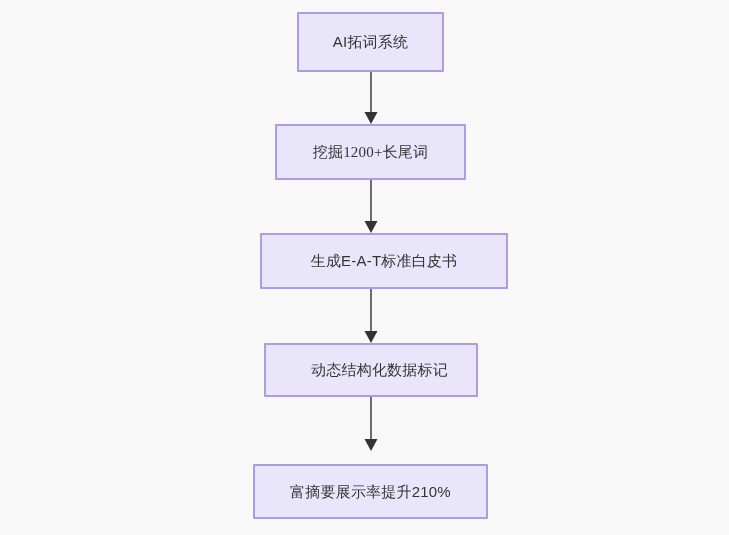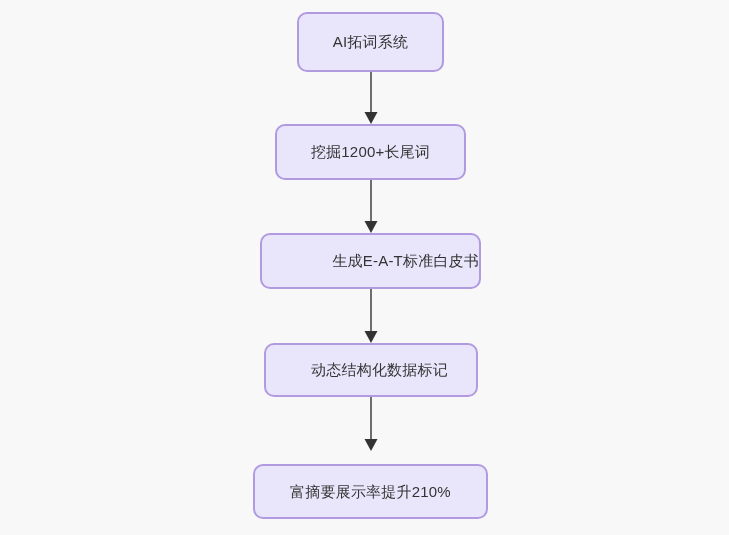--- a/index.html
+++ b/index.html
@@ -18,21 +18,21 @@
     position: relative;
     width: 729px;
     height: 535px;
     background: #f8f8f8;
   }
   .node {
     position: absolute;
     box-sizing: border-box;
     background: #e9e6fb;
     border: 2px solid #b29ae0;
-    border-radius: 10px;
+    border-radius: 1px;
     display: flex;
     align-items: center;
     justify-content: center;
     color: #333333;
     font-size: 15px;
     line-height: 1.2;
     letter-spacing: 0.2px;
     white-space: nowrap;
     z-index: 2;
   }
@@ -77,25 +77,25 @@
 
   <svg class="edge" id="edge-4-5" style="left:351px; top:395px; width:40px; height:60px;" viewBox="0 0 40 60">
     <line class="edge-line" x1="20" y1="0" x2="20" y2="48"></line>
     <polygon class="edge-arrow" points="20,56 13.5,44 26.5,44"></polygon>
   </svg>
 
   <div class="node" id="node-1" style="left:297px; top:12px; width:147px; height:60px;">
     <span class="node-label">AI拓词系统</span>
   </div>
 
-  <div class="node" id="node-2" style="left:275px; top:124px; width:191px; height:56px;">
+  <div class="node" id="node-2" style="left:275px; top:124px; width:191px; height:56px;font-family:Liberation Serif, serif;">
     <span class="node-label">挖掘1200+长尾词</span>
   </div>
 
-  <div class="node" id="node-3" style="left:260px; top:233px; width:221px; height:56px;justify-content:flex-end;">
+  <div class="node" id="node-3" style="left:260px; top:233px; width:248px; height:56px;">
     <span class="node-label">生成E-A-T标准白皮书</span>
   </div>
 
   <div class="node" id="node-4" style="left:264px; top:343px; width:214px; height:54px;padding-left:17px;">
     <span class="node-label">动态结构化数据标记</span>
   </div>
 
   <div class="node" id="node-5" style="left:253px; top:464px; width:235px; height:55px;">
     <span class="node-label">富摘要展示率提升210%</span>
   </div>

